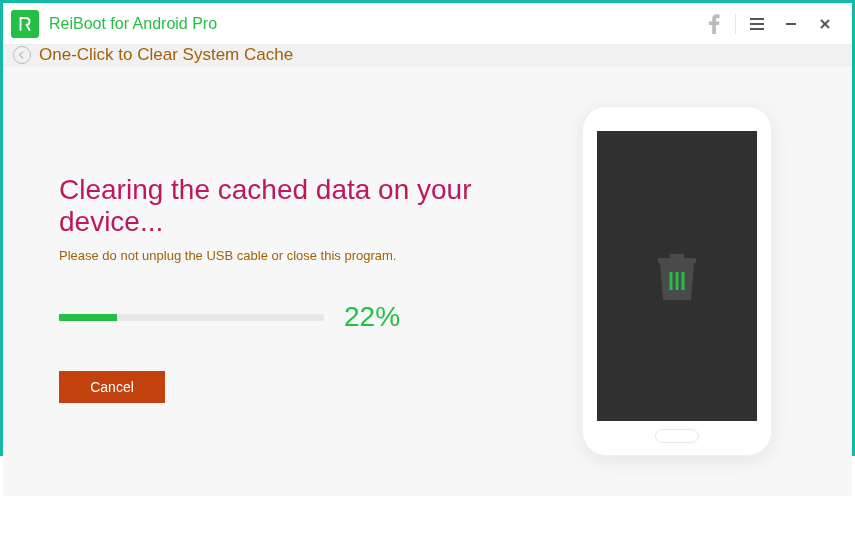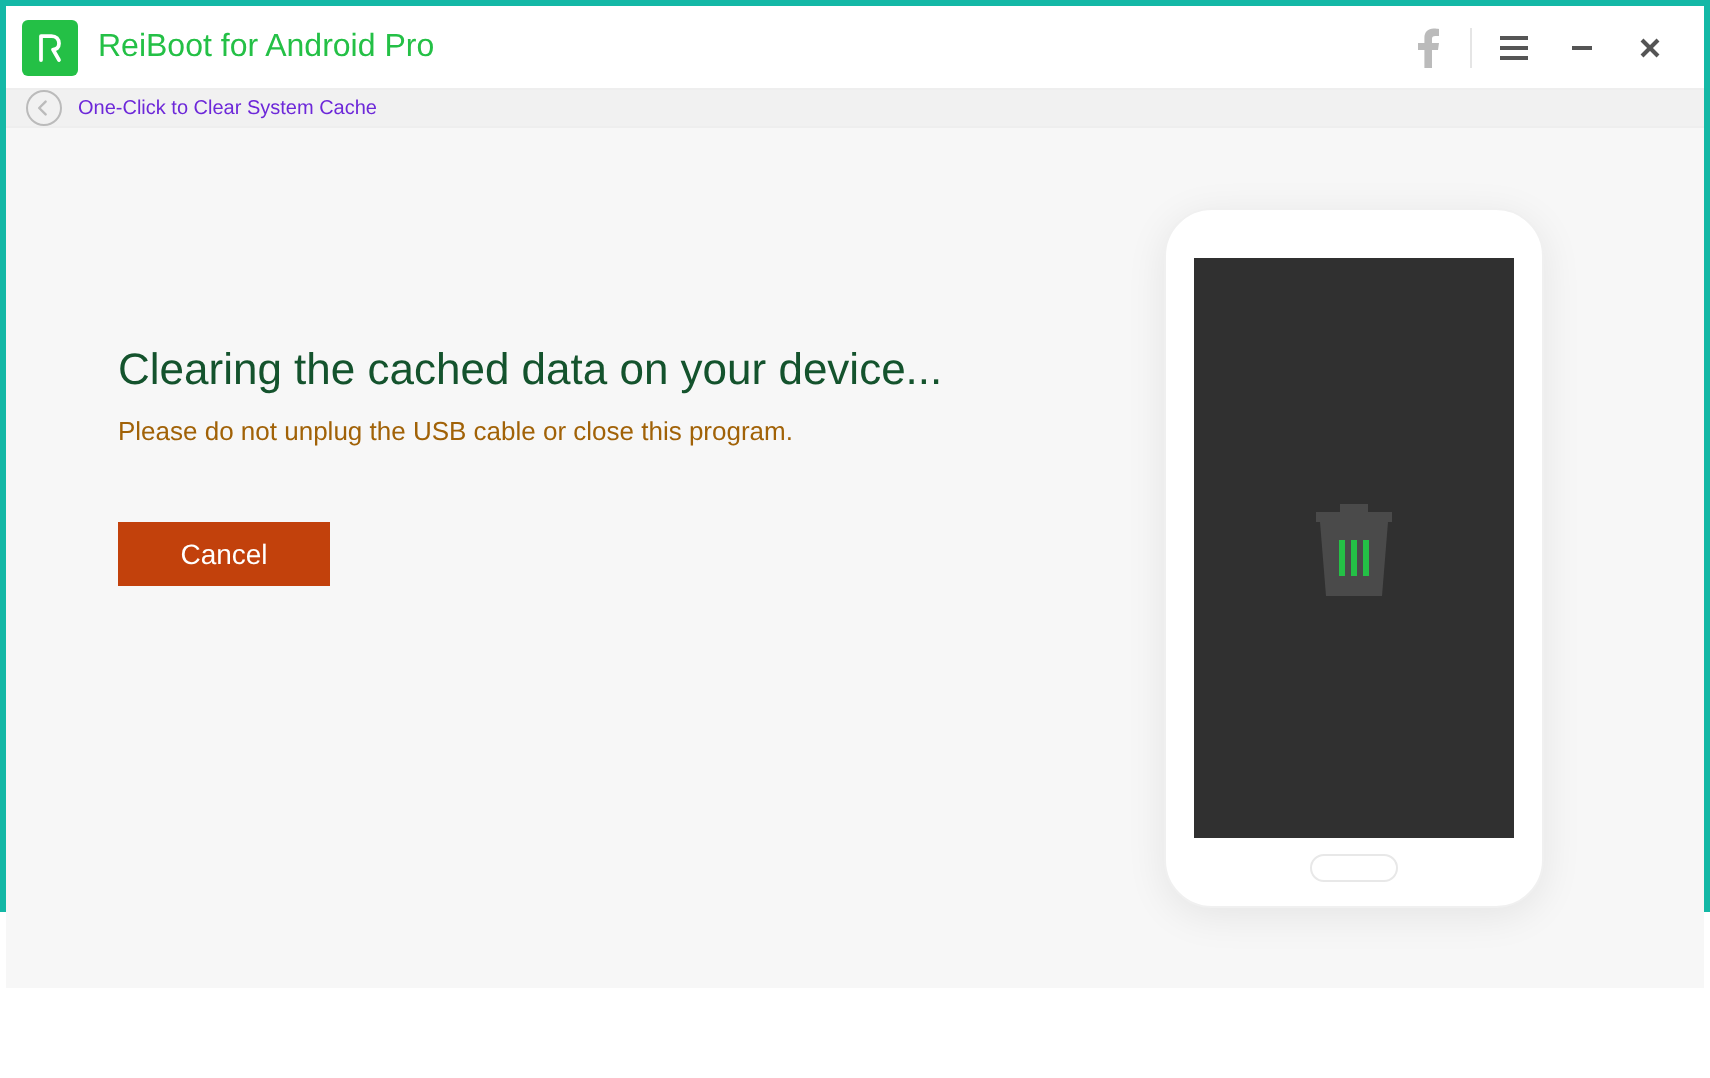--- a/index.html
+++ b/index.html
@@ -76,38 +76,38 @@
       height: 18px;
       border: 1.5px solid #bbb;
       border-radius: 50%;
       display: flex;
       align-items: center;
       justify-content: center;
       cursor: pointer;
     }
     .back-btn svg { display: block; }
     .breadcrumb-text {
-      color: #6d28d9;
-      font-size: 10px;
+      color: #a16207;
+      font-size: 17px;
     }
     .content {
       flex: 1;
       background: #f7f7f7;
       display: flex;
       padding: 40px 50px;
       position: relative;
     }
     .left-pane {
       flex: 1;
       padding-top: 68px;
       padding-left: 6px;
     }
     .heading {
-      font-size: 22px;
-      color: #14532d;
+      font-size: 28px;
+      color: #be185d;
       font-weight: 500;
       margin-bottom: 10px;
     }
     .subtext {
       font-size: 13px;
       color: #a16207;
       margin-bottom: 38px;
     }
     .progress-row {
       display: flex;
@@ -225,20 +225,26 @@
         <path d="M6 1 L2 5 L6 9" stroke="#bbb" stroke-width="1.5" fill="none" stroke-linecap="round" stroke-linejoin="round"></path>
       </svg>
     </div>
     <div class="breadcrumb-text">One-Click to Clear System Cache</div>
   </div>
 
   <div class="content">
     <div class="left-pane">
       <div class="heading">Clearing the cached data on your device...</div>
       <div class="subtext">Please do not unplug the USB cable or close this program.</div>
+      <div class="progress-row">
+        <div class="progress-track">
+          <div class="progress-fill" style="width:22%"></div>
+        </div>
+        <div class="progress-pct">22%</div>
+      </div>
       <button class="cancel-btn">Cancel</button>
     </div>
 
     <div class="right-pane">
       <div class="phone">
         <div class="phone-screen">
           <div class="trash-icon">
             <svg width="50" height="56" viewBox="0 0 50 56">
               <path d="M8 15 H42 L39 52 H11 Z" fill="#4a4a4a"></path>
               <path d="M6 10 H44 V15 H6 Z" fill="#4a4a4a"></path>

